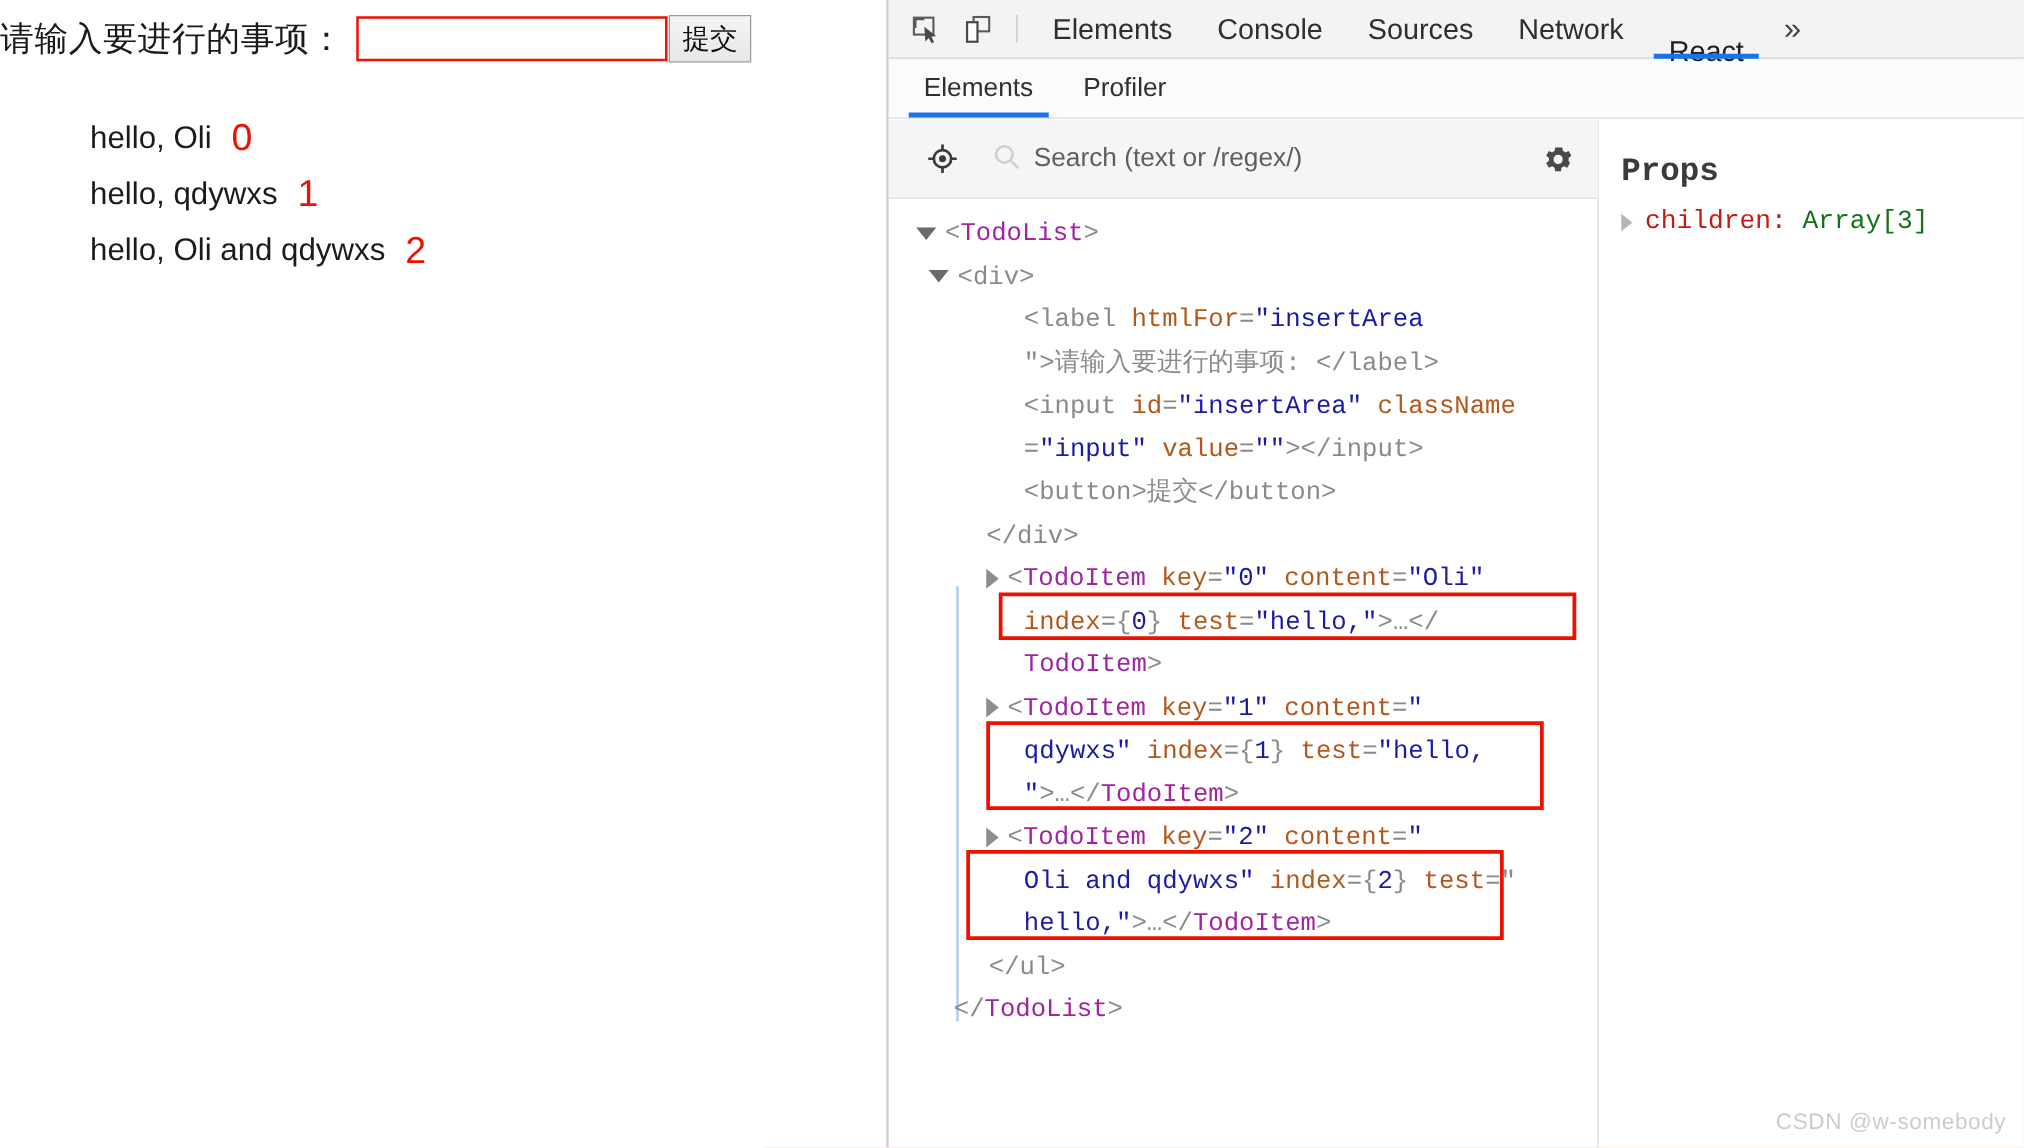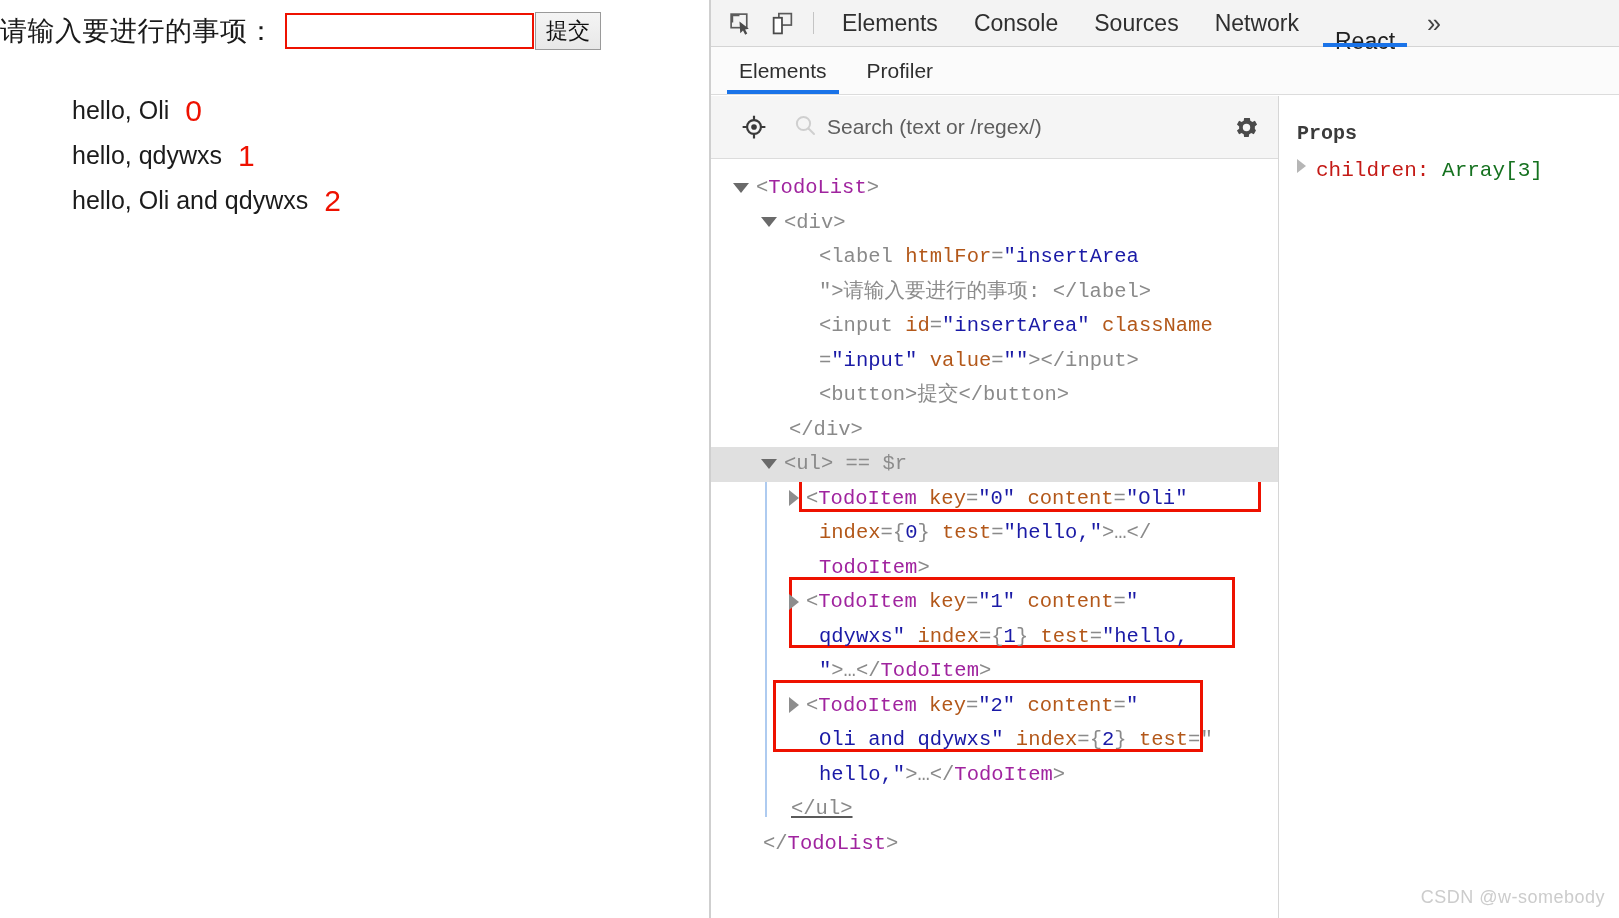--- a/index.html
+++ b/index.html
@@ -193,25 +193,25 @@
     pointer-events: none;
   }
 
   
   .dt-props {
     flex: 1; height: 100%; background: #fff;
     padding: 26px 0 0 18px;
     font-family: "Liberation Mono", monospace;
   }
   .props-title {
-    font-size: 20px; color: #3b3b3b; font-weight: bold;
+    font-size: 26px; color: #3b3b3b; font-weight: bold;
     margin-bottom: 14px;
     font-family: "Liberation Mono", monospace;
   }
-  .props-row { display: flex; font-size: 21px; white-space: pre; }
+  .props-row { display: flex; align-items: center; font-size: 21px; white-space: pre; }
   .props-key { color: #c41a16; }
   .props-val { color: #15711f; }
   .props-arrow {
     display:inline-block; width:0; height:0;
     border-top: 7px solid transparent;
     border-bottom: 7px solid transparent;
     border-left: 9px solid #b6b6b6;
     margin-right: 10px;
   }
   .watermark {
@@ -312,38 +312,37 @@
           </div>
         </div>
 
         <div class="tree" id="tree">
           <div class="guide" style="left:54px; top:310px; height:348px;"></div>
 
           <div class="redbox" style="left:88px; top:315px; width:462px; height:38px;"></div>
           <div class="redbox" style="left:78px; top:418px; width:446px; height:71px;"></div>
           <div class="redbox" style="left:62px; top:521px; width:430px; height:72px;"></div>
         <div class="tline" style="padding-left: 22px;"><span class="arrow arrow-down"></span><span class="tok-tag">&lt;</span><span class="tok-comp">TodoList</span><span class="tok-tag">&gt;</span></div>
-            <div class="tline" style="padding-left: 50px;"><span class="arrow arrow-down"></span><span class="tok-tag">&lt;div&gt;</span></div>
+            <div class="tline" style="padding-left: 32px;"><span class="arrow arrow-down"></span><span class="tok-tag">&lt;div&gt;</span></div>
             <div class="tline" style="padding-left: 78px;"><span class="arrow" style="width: 23px;"></span><span class="tok-tag">&lt;label </span><span class="tok-attr">htmlFor</span><span class="tok-tag">=</span><span class="tok-val">"insertArea</span></div>
             <div class="tline" style="padding-left: 78px;"><span class="arrow" style="width: 23px;"></span><span class="tok-tag">"&gt;</span><span class="tok-gray">请输入要进行的事项: </span><span class="tok-tag">&lt;/label&gt;</span></div>
             <div class="tline" style="padding-left: 78px;"><span class="arrow" style="width: 23px;"></span><span class="tok-tag">&lt;input </span><span class="tok-attr">id</span><span class="tok-tag">=</span><span class="tok-val">"insertArea"</span><span class="tok-tag"> </span><span class="tok-attr">className</span></div>
             <div class="tline" style="padding-left: 78px;"><span class="arrow" style="width: 23px;"></span><span class="tok-tag">=</span><span class="tok-val">"input"</span><span class="tok-tag"> </span><span class="tok-attr">value</span><span class="tok-tag">=</span><span class="tok-val">""</span><span class="tok-tag">&gt;&lt;/input&gt;</span></div>
             <div class="tline" style="padding-left: 78px;"><span class="arrow" style="width: 23px;"></span><span class="tok-tag">&lt;button&gt;</span><span class="tok-gray">提交</span><span class="tok-tag">&lt;/button&gt;</span></div>
             <div class="tline" style="padding-left: 48px;"><span class="arrow" style="width: 23px;"></span><span class="tok-tag">&lt;/div&gt;</span></div>
-            <div class="tline sel" style="padding-left: 50px;"><span class="arrow arrow-down"></span><span class="tok-tag">&lt;ul&gt;</span><span class="tok-gray"> == </span><span class="tok-gray">$r</span></div>
             <div class="tline" style="padding-left: 78px;"><span class="arrow arrow-right"></span><span class="tok-tag">&lt;</span><span class="tok-comp">TodoItem</span><span class="tok-tag"> </span><span class="tok-attr">key</span><span class="tok-tag">=</span><span class="tok-val">"0"</span><span class="tok-tag"> </span><span class="tok-attr">content</span><span class="tok-tag">=</span><span class="tok-val">"Oli"</span></div>
             <div class="tline" style="padding-left: 78px;"><span class="arrow" style="width: 23px;"></span><span class="tok-attr">index</span><span class="tok-tag">={</span><span class="tok-val">0</span><span class="tok-tag">} </span><span class="tok-attr">test</span><span class="tok-tag">=</span><span class="tok-val">"hello,"</span><span class="tok-tag">&gt;…&lt;/</span></div>
             <div class="tline" style="padding-left: 78px;"><span class="arrow" style="width: 23px;"></span><span class="tok-comp">TodoItem</span><span class="tok-tag">&gt;</span></div>
             <div class="tline" style="padding-left: 78px;"><span class="arrow arrow-right"></span><span class="tok-tag">&lt;</span><span class="tok-comp">TodoItem</span><span class="tok-tag"> </span><span class="tok-attr">key</span><span class="tok-tag">=</span><span class="tok-val">"1"</span><span class="tok-tag"> </span><span class="tok-attr">content</span><span class="tok-tag">=</span><span class="tok-val">"</span></div>
             <div class="tline" style="padding-left: 78px;"><span class="arrow" style="width: 23px;"></span><span class="tok-val">qdywxs"</span><span class="tok-tag"> </span><span class="tok-attr">index</span><span class="tok-tag">={</span><span class="tok-val">1</span><span class="tok-tag">} </span><span class="tok-attr">test</span><span class="tok-tag">=</span><span class="tok-val">"hello,</span></div>
             <div class="tline" style="padding-left: 78px;"><span class="arrow" style="width: 23px;"></span><span class="tok-val">"</span><span class="tok-tag">&gt;…&lt;/</span><span class="tok-comp">TodoItem</span><span class="tok-tag">&gt;</span></div>
             <div class="tline" style="padding-left: 78px;"><span class="arrow arrow-right"></span><span class="tok-tag">&lt;</span><span class="tok-comp">TodoItem</span><span class="tok-tag"> </span><span class="tok-attr">key</span><span class="tok-tag">=</span><span class="tok-val">"2"</span><span class="tok-tag"> </span><span class="tok-attr">content</span><span class="tok-tag">=</span><span class="tok-val">"</span></div>
             <div class="tline" style="padding-left: 78px;"><span class="arrow" style="width: 23px;"></span><span class="tok-val">Oli and qdywxs"</span><span class="tok-tag"> </span><span class="tok-attr">index</span><span class="tok-tag">={</span><span class="tok-val">2</span><span class="tok-tag">} </span><span class="tok-attr">test</span><span class="tok-tag">="</span></div>
             <div class="tline" style="padding-left: 78px;"><span class="arrow" style="width: 23px;"></span><span class="tok-val">hello,"</span><span class="tok-tag">&gt;…&lt;/</span><span class="tok-comp">TodoItem</span><span class="tok-tag">&gt;</span></div>
-            <div class="tline" style="padding-left: 50px; text-decoration: underline;"><span class="arrow" style="width: 23px;"></span><span class="tok-tag">&lt;/ul&gt;</span></div>
+            <div class="tline" style="padding-left: 50px;"><span class="arrow" style="width: 23px;"></span><span class="tok-tag">&lt;/ul&gt;</span></div>
             <div class="tline" style="padding-left: 22px;"><span class="arrow" style="width: 23px;"></span><span class="tok-tag">&lt;/</span><span class="tok-comp">TodoList</span><span class="tok-tag">&gt;</span></div>
           </div>
       </div>
 
       <div class="dt-props">
         <div class="props-title">Props</div>
         <div class="props-row">
           <span class="props-arrow"></span>
           <span class="props-key">children:</span>
           <span>&nbsp;</span>

